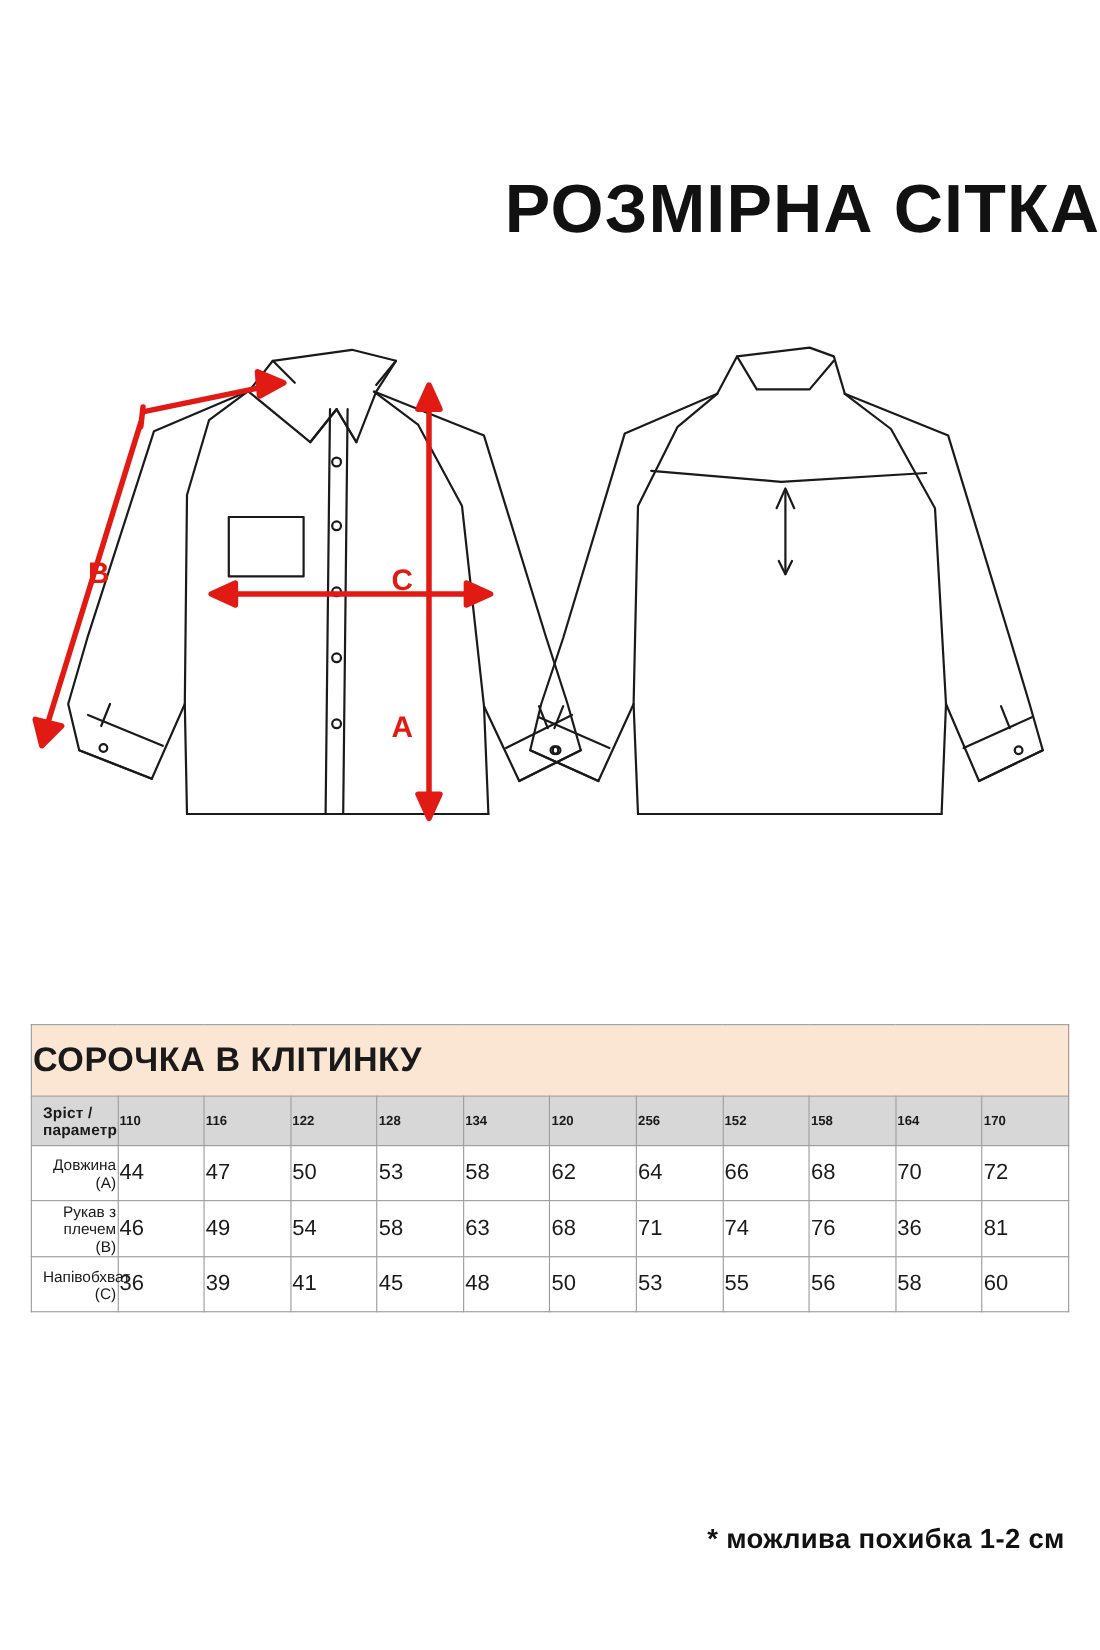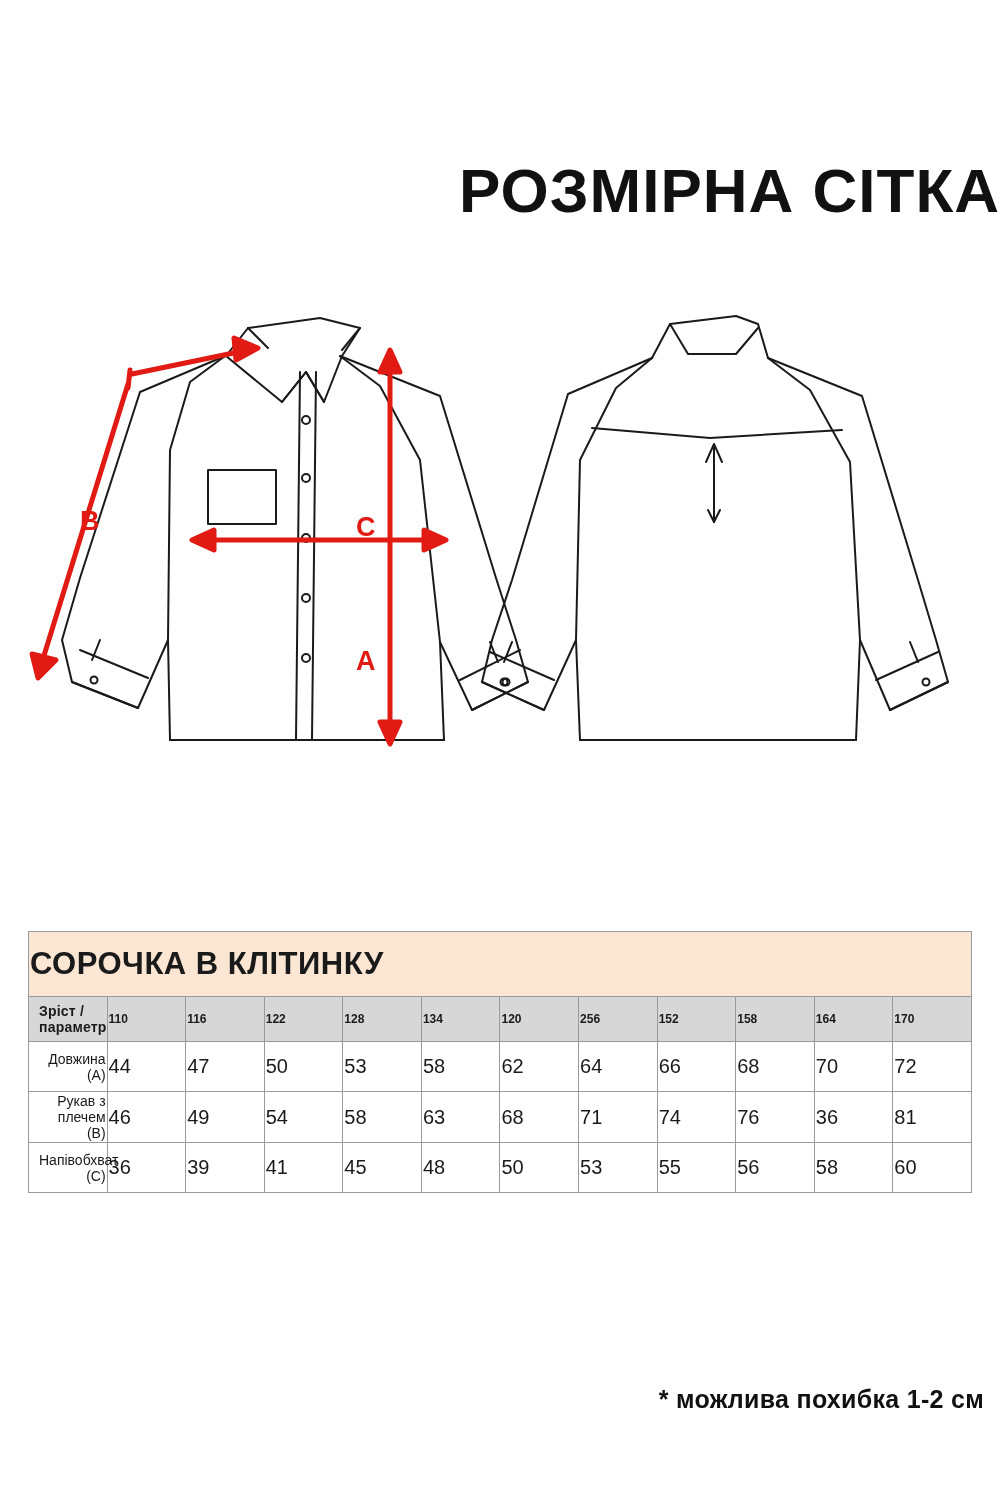--- a/index.html
+++ b/index.html
@@ -90,21 +90,21 @@
     text-align: right;
     padding-left: 10px;
     font-weight: normal;
   }
   .col-label { width: 180px; }
   .col-val { width: 69.4px; }
 
   
   .footnote {
     position: absolute;
-    right: 16px;
+    right: 32px;
     top: 1385px;
     font-size: 25px;
     font-weight: bold;
     color: #111111;
     font-family: "Liberation Sans", sans-serif;
     letter-spacing: 0.3px;
   }
 </style>
 </head>
 <body>

